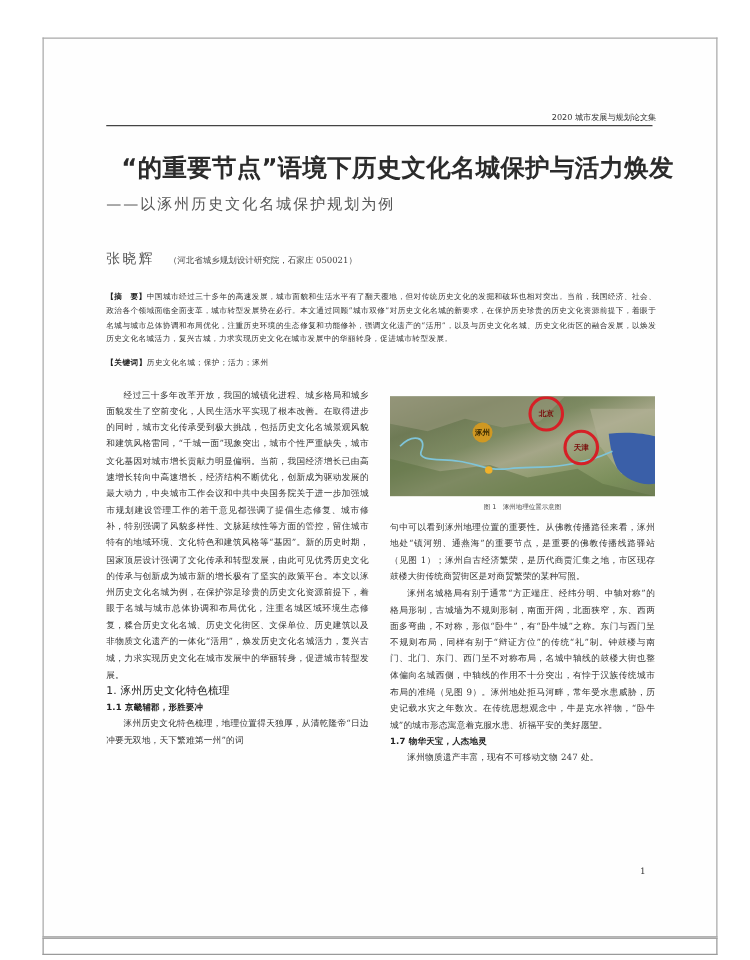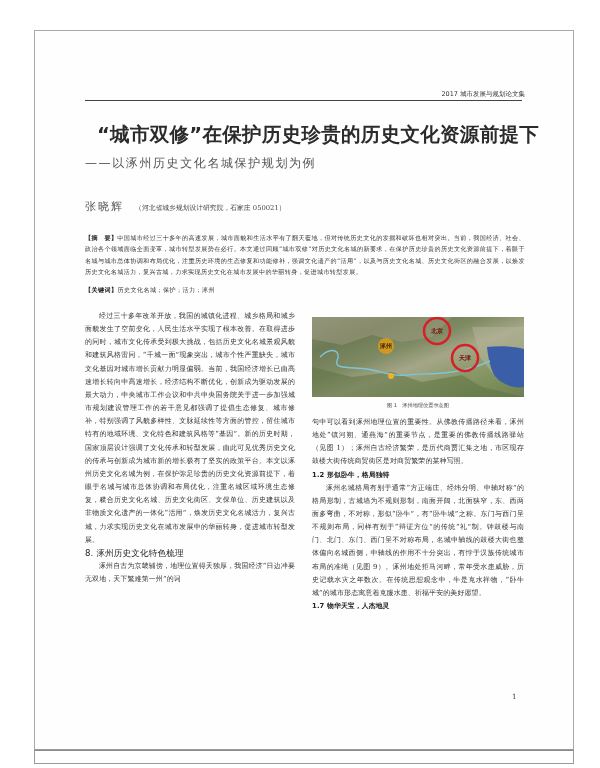--- a/index.html
+++ b/index.html
@@ -74,43 +74,44 @@
   .page-number {
     position: absolute; left: 512px; top: 693px; font-size: 7px; color: #333;
   }
 </style>
 </head>
 <body>
 
 <div class="page"></div>
 <div class="bottom-band"></div>
 
-<div class="running-head">2017 城市发展与规划论文集</div>
+<div class="running-head">2020 城市发展与规划论文集</div>
 <div class="head-rule"></div>
 
-<div class="title">“城市双修”在保护历史珍贵的历史文化资源前提下</div>
+<div class="title">“的重要节点”语境下历史文化名城保护与活力焕发</div>
 <div class="subtitle">——以涿州历史文化名城保护规划为例</div>
 
 <div class="author-line">
   <span class="author-name">张晓辉</span>
   <span class="affiliation">（河北省城乡规划设计研究院，石家庄 050021）</span>
 </div>
 
 <div class="abstract">
   <span class="tag">【摘　要】</span><span>中国城市经过三十多年的高速发展，城市面貌和生活水平有了翻天覆地，但对传统历史文化的发掘和破坏也相对突出。当前，我国经济、社会、政治各个领域面临全面变革，城市转型发展势在必行。本文通过回顾“城市双修”对历史文化名城的新要求，在保护历史珍贵的历史文化资源前提下，着眼于名城与城市总体协调和布局优化，注重历史环境的生态修复和功能修补，强调文化遗产的“活用”，以及与历史文化名城、历史文化街区的融合发展，以焕发历史文化名城活力，复兴古城，力求实现历史文化在城市发展中的华丽转身，促进城市转型发展。</span>
 </div>
 
 <div class="keywords">
   <span class="tag">【关键词】</span><span>历史文化名城；保护；活力；涿州</span>
 </div>
 
 <div class="col col-left">
   <p>经过三十多年改革开放，我国的城镇化进程、城乡格局和城乡面貌发生了空前变化，人民生活水平实现了根本改善。在取得进步的同时，城市文化传承受到极大挑战，包括历史文化名城景观风貌和建筑风格雷同，“千城一面”现象突出，城市个性严重缺失，城市文化基因对城市增长贡献力明显偏弱。当前，我国经济增长已由高速增长转向中高速增长，经济结构不断优化，创新成为驱动发展的最大动力，中央城市工作会议和中共中央国务院关于进一步加强城市规划建设管理工作的若干意见都强调了提倡生态修复、城市修补，特别强调了风貌多样性、文脉延续性等方面的管控，留住城市特有的地域环境、文化特色和建筑风格等“基因”。新的历史时期，国家顶层设计强调了文化传承和转型发展，由此可见优秀历史文化的传承与创新成为城市新的增长极有了坚实的政策平台。本文以涿州历史文化名城为例，在保护弥足珍贵的历史文化资源前提下，着眼于名城与城市总体协调和布局优化，注重名城区域环境生态修复，糅合历史文化名城、历史文化街区、文保单位、历史建筑以及非物质文化遗产的一体化“活用”，焕发历史文化名城活力，复兴古城，力求实现历史文化在城市发展中的华丽转身，促进城市转型发展。</p>
-  <p class="sec-h1">8. 涿州历史文化特色梳理</p>
-  <p>涿州自古为京畿辅傍，地理位置得天独厚，我国经济“日边冲要无双地，天下繁难第一州”的词</p>
+  <p class="sec-h1">1. 涿州历史文化特色梳理</p>
+  <p class="sec-h2">1.1 京畿辅郡，形胜要冲</p>
+  <p>涿州历史文化特色梳理，地理位置得天独厚，从清乾隆帝“日边冲要无双地，天下繁难第一州”的词</p>
 </div>
 
 <div class="figure">
   <svg class="hills" viewBox="0 0 212 80" width="212" height="80">
     <path d="M0,0 L140,0 L120,20 L90,25 L60,18 L30,28 L0,22 Z" fill="#9c9a80" opacity="0.55"></path>
     <path d="M0,50 L40,60 L80,55 L110,65 L150,58 L170,70 L212,80 L0,80 Z" fill="#5f7343" opacity="0.55"></path>
     <path d="M160,10 L212,10 L212,60 L185,62 L168,40 Z" fill="#b7b59b" opacity="0.5"></path>
     <path id="sea-shape" d="M175,30 C190,28 205,30 212,32 L212,70 C200,72 188,66 182,58 C178,50 176,40 175,30 Z" fill="#3a5fa8"></path>
     <path id="river-path" d="M8,40 C18,30 30,32 25,44 C22,52 38,50 55,52 C70,54 78,60 95,58 C110,56 120,58 140,55 C155,53 165,50 178,44" fill="none" stroke-width="1.4" stroke="#7fc4d8"></path>
     <circle id="mk-zz" cx="74" cy="29" r="8" opacity="0.9" fill="#d99a1c"></circle>
@@ -119,18 +120,18 @@
     <circle id="mk-tj" cx="153" cy="41" r="13" fill="none" stroke-width="2.5" stroke="#d61f26"></circle>
   </svg>
   <div class="map-label" style="left:115px; top:10px; width:20px;">北京</div>
   <div class="map-label" style="left:143px; top:37px; width:20px;">天津</div>
   <div class="map-label" style="left:64px; top:25px; width:20px; color:#3a2a00;">涿州</div>
 </div>
 <div class="fig-caption">图 1　涿州地理位置示意图</div>
 
 <div class="col col-right">
   <p style="text-indent:0">句中可以看到涿州地理位置的重要性。从佛教传播路径来看，涿州地处“镇河朔、通燕海”的重要节点，是重要的佛教传播线路驿站（见图 1）；涿州自古经济繁荣，是历代商贾汇集之地，市区现存鼓楼大街传统商贸街区是对商贸繁荣的某种写照。</p>
-  <p class="sec-h2">1.2 形似卧牛，格局独特</p>
   <p>涿州名城格局有别于通常“方正端庄、经纬分明、中轴对称”的格局形制，古城墙为不规则形制，南面开阔，北面狭窄，东、西两面多弯曲，不对称，形似“卧牛”，有“卧牛城”之称。东门与西门呈不规则布局，同样有别于“辩证方位”的传统“礼”制。钟鼓楼与南门、北门、东门、西门呈不对称布局，名城中轴线的鼓楼大街也整体偏向名城西侧，中轴线的作用不十分突出，有悖于汉族传统城市布局的准绳（见图 9）。涿州地处拒马河畔，常年受水患威胁，历史记载水灾之年数次。在传统思想观念中，牛是克水祥物，“卧牛城”的城市形态寓意着克服水患、祈福平安的美好愿望。</p>
   <p class="sec-h2">1.7 物华天宝，人杰地灵</p>
+  <p>涿州物质遗产丰富，现有不可移动文物 247 处。</p>
 </div>
 
 <div class="page-number">1</div>
 
 </body></html>

